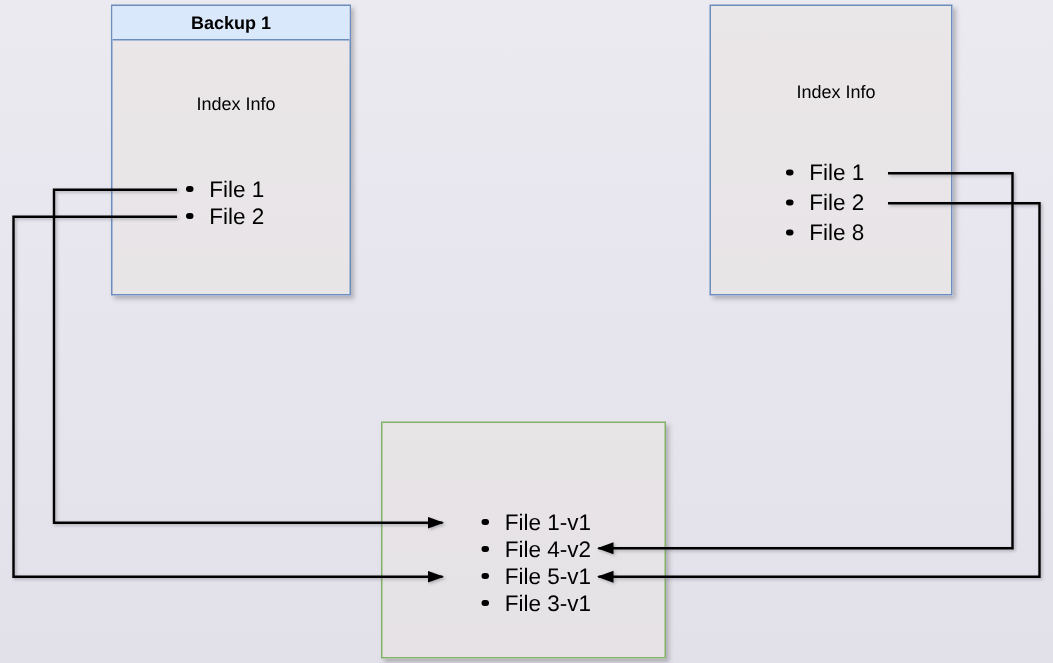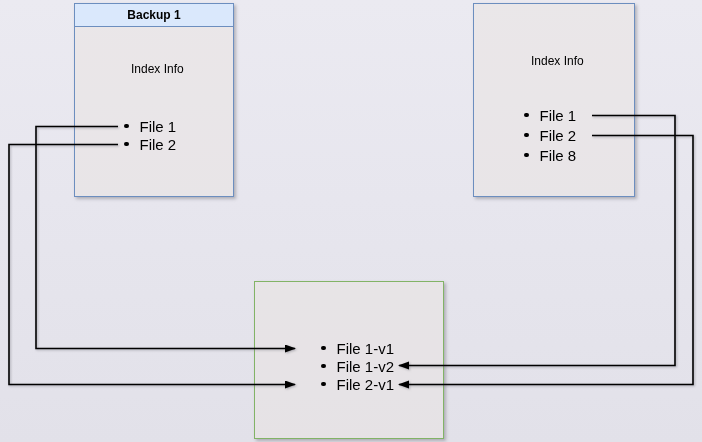--- a/index.html
+++ b/index.html
@@ -136,25 +136,29 @@
   </div>
 
   <div class="node green" style="left:254px;top:281px;width:190px;height:158px;">
     <div class="bullet-list" style="left:66px;top:57px;">
       <div class="bullet-row">
         <span class="dot"></span>
         <span>File 1-v1</span>
       </div>
       <div class="bullet-row">
         <span class="dot"></span>
-        <span>File 1-v2</span>
+        <span>File 4-v2</span>
       </div>
       <div class="bullet-row">
         <span class="dot"></span>
-        <span>File 2-v1</span>
+        <span>File 5-v1</span>
+      </div>
+      <div class="bullet-row">
+        <span class="dot"></span>
+        <span>File 3-v1</span>
       </div>
     </div>
   </div>
 
   <svg class="edges" viewBox="0 0 702 442">
     <defs>
       <marker id="arrow" markerUnits="userSpaceOnUse" markerWidth="12" markerHeight="9" refX="10" refY="4" orient="auto">
         <path class="arrowhead" d="M0,0 L11,4 L0,8 Z"></path>
       </marker>
     </defs>

